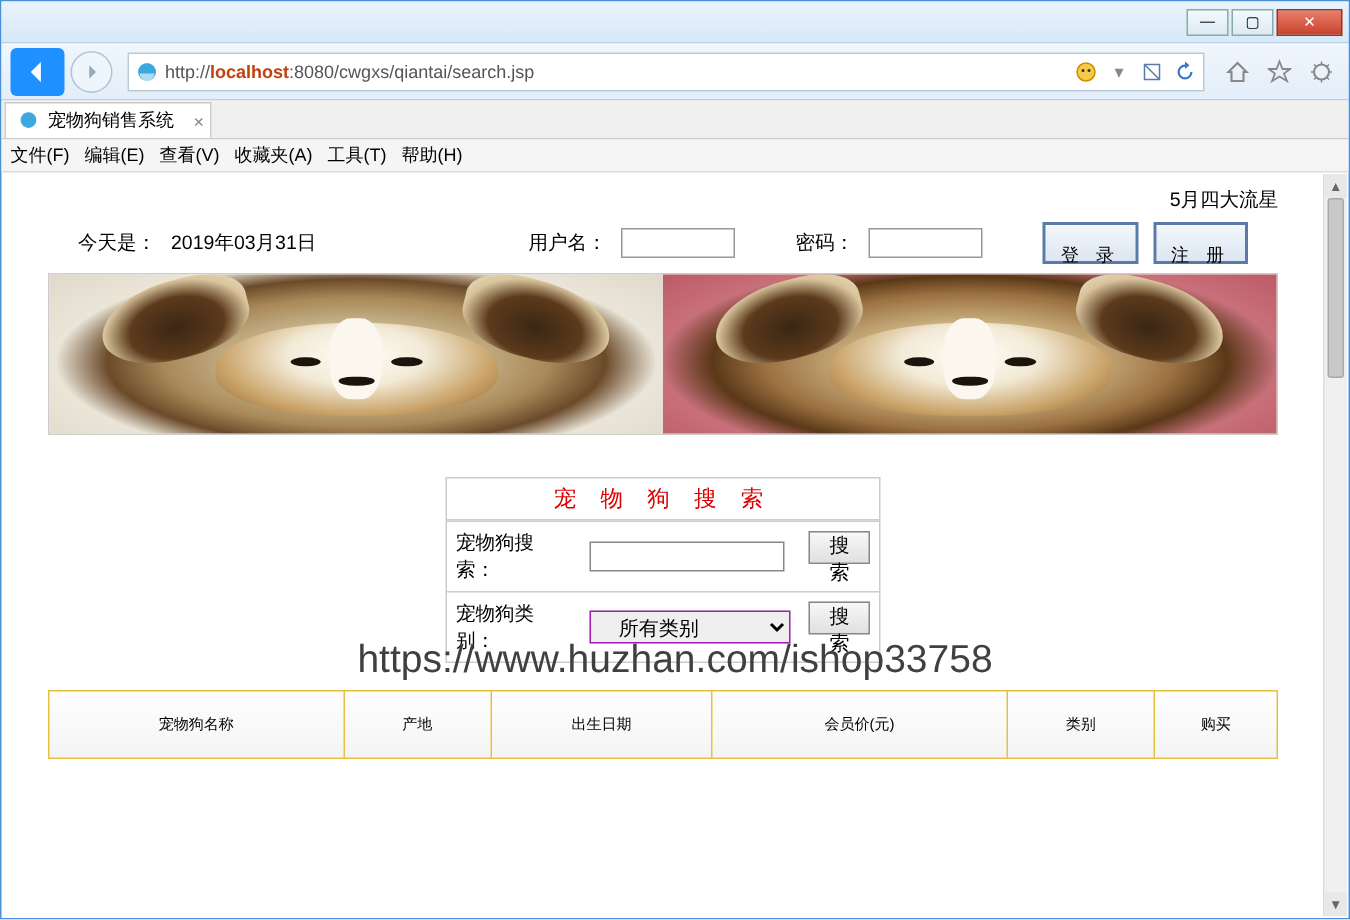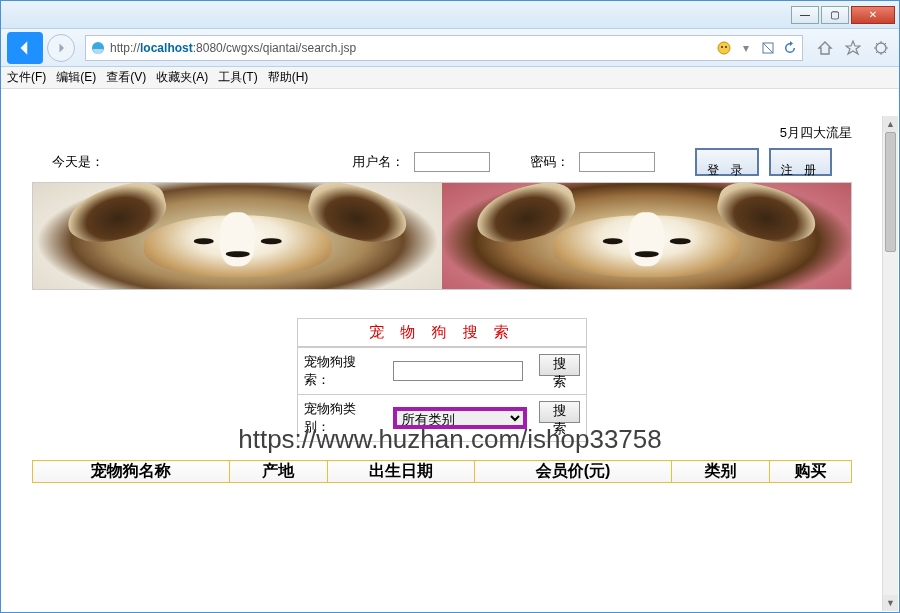--- a/index.html
+++ b/index.html
@@ -12,21 +12,21 @@
 .win-close { width: 44px; background: linear-gradient(#e97e6a,#c8432c); color: #fff; border-color: #a03020; }
 
 .navbar { height: 38px; background: linear-gradient(#f0f6fc,#e2eef9); display: flex; align-items: center; padding: 0 6px; border-bottom: 1px solid #b8d0e8; gap: 4px; }
 .nav-back { width: 36px; height: 32px; border-radius: 4px; background: #1e90ff; display:flex; align-items:center; justify-content:center; }
 .nav-back svg { fill: #fff; }
 .nav-fwd { width: 28px; height: 28px; border-radius: 50%; border: 1px solid #b0c4d8; background: #eef5fb; display:flex; align-items:center; justify-content:center; }
 .nav-fwd svg { fill: #9ab; }
 .addrbar { flex: 1; height: 26px; border: 1px solid #b8c8d8; background: #fff; display: flex; align-items: center; padding: 0 4px; margin: 0 6px; }
 .addr-icon { width: 16px; height: 16px; margin-right: 4px; }
 .addr-url { flex: 1; font-size: 12px; color: #555; }
-.addr-url b { color: #0369a1; font-weight: 600; }
+.addr-url b { color: #c2410c; font-weight: 600; }
 .addr-right { display:flex; align-items:center; gap:6px; }
 .ico16 { width:16px; height:16px; display:flex; align-items:center; justify-content:center; }
 
 .tabbar { height: 26px; background: #f0f0f0; border-bottom: 1px solid #ccc; display:flex; align-items:flex-end; }
 .tab { height: 24px; background: #fff; border: 1px solid #ccc; border-bottom: none; padding: 0 24px 0 8px; display:flex; align-items:center; font-size:12px; margin-left:2px; position:relative; }
 .tab-close { position:absolute; right:4px; color:#888; cursor:pointer; }
 
 .menubar { height: 22px; background: #f5f5f5; border-bottom: 1px solid #ddd; display:flex; align-items:center; padding: 0 6px; gap: 10px; font-size:12px; }
 
 
@@ -59,25 +59,25 @@
 .navlinks { height: 26px; background: linear-gradient(#eef4fb,#dde9f6); border:1px solid #c8d8e8; display:flex; align-items:center; justify-content:space-around; font-size:13px; margin-bottom: 4px; }
 .navlinks a { color:#222; text-decoration:none; cursor:pointer; }
 
 .watermark { position:absolute; left:0; right:0; top:308px; text-align:center; font-size:26px; color:#404040; z-index:50; font-family: Arial; letter-spacing: 0px; pointer-events:none; }
 
 .searchbox { width: 290px; margin: 28px auto 18px auto; border:1px solid #ccc; }
 .searchbox-title { text-align:center; color:#d00; font-size:15px; letter-spacing: 6px; padding:4px 0; border-bottom:1px solid #ccc; }
 .searchbox table { width:100%; border-collapse: collapse; }
 .searchbox td { padding: 5px 6px; font-size:13px; border-top:1px solid #ccc; }
 .searchbox input[type=text] { width: 130px; height:20px; border:1px solid #888; }
-.searchbox select { width: 134px; height:22px; border:4px solid #a21caf; }
+.searchbox select { width: 134px; height:22px; border:1px solid #a21caf;padding-left:14px; }
 .sbtn { height:22px; padding: 0 6px; border:1px solid #888; background:linear-gradient(#f8f8f8,#e0e0e0); cursor:pointer; }
 
 .result-table { width: 100%; border-collapse: collapse; margin-top: 6px; }
-.result-table th { background: linear-gradient(#fefefe,#f4f4f4); border:1px solid #e8c040; padding: 0 0; font-size:16px; font-weight:bold; }
+.result-table th { background: linear-gradient(#fefefe,#f4f4f4); border:1px solid #e8c040; padding: 15px 0; font-size:10px; font-weight:normal; }
 </style>
 </head>
 <body>
 
 <div class="window">
   <div class="titlebar">
     <div class="win-btn">—</div>
     <div class="win-btn">▢</div>
     <div class="win-btn win-close">✕</div>
   </div>
@@ -136,36 +136,48 @@
         </svg>
       </span>
     <span class="ico16" style="margin:0 4px">
         <svg width="18" height="18" viewBox="0 0 16 16">
           <circle cx="8" cy="8" r="5" fill="none" stroke="#888" stroke-width="1.4"></circle>
           <path d="M8 1v2M8 13v2M1 8h2M13 8h2M3 3l1.5 1.5M11.5 11.5 13 13M13 3l-1.5 1.5M4.5 11.5 3 13" stroke="#888"></path>
         </svg>
       </span>
   </div>
 
+  <div class="tabbar">
+    <div class="tab">
+      <span class="addr-icon">
+        <svg width="14" height="14" viewBox="0 0 16 16">
+            <circle cx="8" cy="8" r="6" fill="#3ba9e0"></circle>
+          </svg>
+      </span>
+      <span>宠物狗销售系统</span>
+      <span class="tab-close">×</span>
+    </div>
+  </div>
 
   <div class="menubar">
     <span>文件(F)</span>
     <span>编辑(E)</span>
     <span>查看(V)</span>
     <span>收藏夹(A)</span>
     <span>工具(T)</span>
     <span>帮助(H)</span>
   </div>
 
   <div class="viewport">
     <div class="page">
       <div class="marquee">5月四大流星</div>
 
       <div class="toprow">
         <span>今天是：</span>
+        <span>2019年03月31日</span>
         <span class="sp"></span>
         <span style="width:20px"></span>
         <span>用户名：</span>
         <input class="txtin" style="">
         <span style="width:20px"></span>
         <span>密码：</span>
         <input class="txtin" type="password" style="">
         <span style="width:20px"></span>
         <button class="btn">登 录</button>
         <button class="btn">注 册</button>

